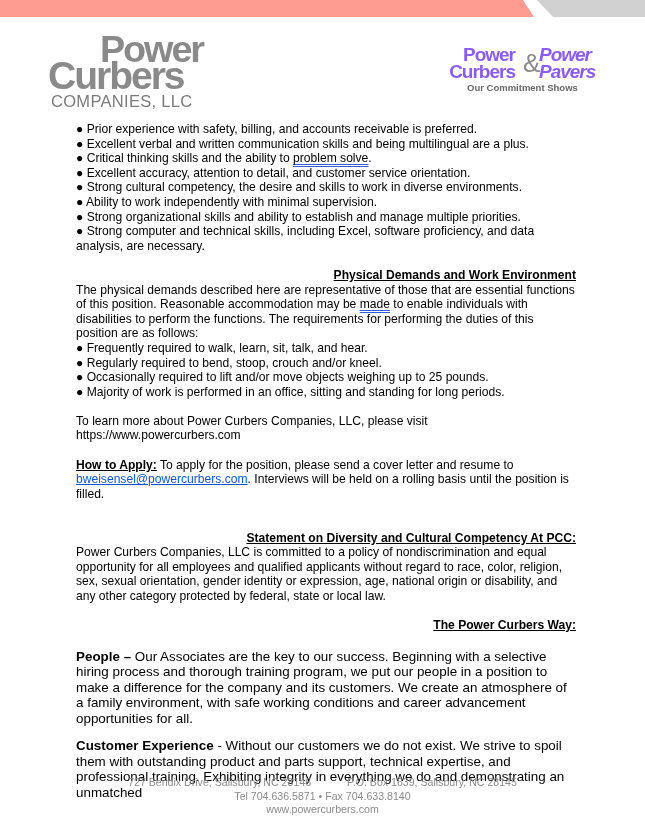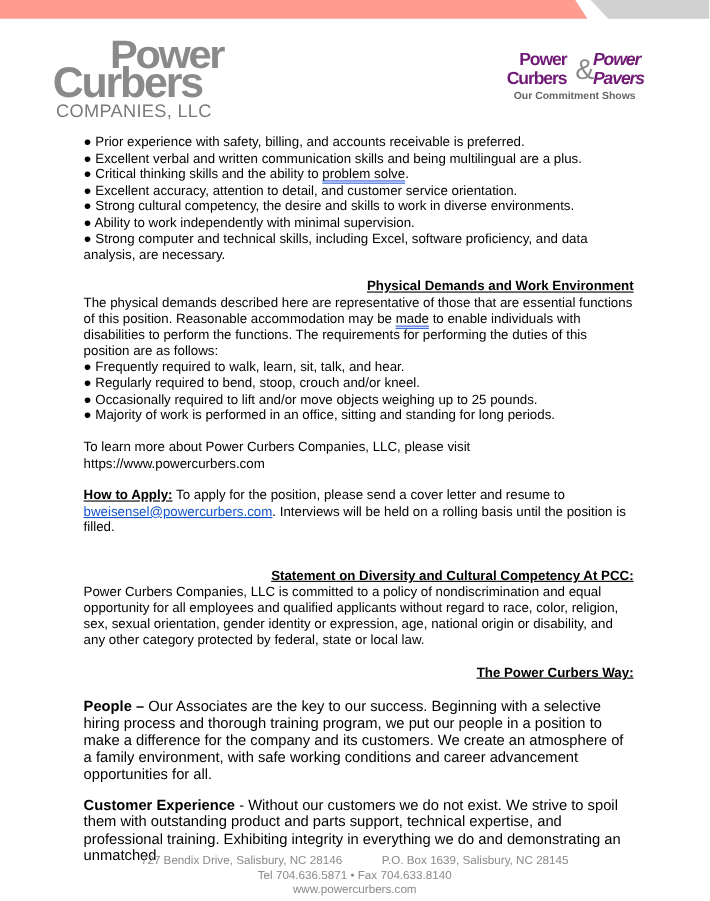--- a/index.html
+++ b/index.html
@@ -8,21 +8,21 @@
   .banner { position: absolute; left: 0; top: 0; width: 645px; height: 18px; }
   .logo-left { position: absolute; left: 48px; top: 34px; width: 165px; height: 76px; }
   .logo-left .pw { position: absolute; left: 52px; top: -2px; font-family: "Liberation Sans", sans-serif;
                    font-weight: bold; font-size: 36px; color: #8a8a8a; letter-spacing: -2px; line-height: 36px;
                    transform: scaleX(1.05); transform-origin: left; }
   .logo-left .cb { position: absolute; left: 0px; top: 24px; font-weight: bold; font-size: 39px; color: #8a8a8a;
                    letter-spacing: -2px; line-height: 36px; }
   .logo-left .co { position: absolute; left: 3px; top: 58px; font-size: 16.5px; color: #7a7a7a; letter-spacing: 0.3px; white-space: nowrap; }
 
   .logo-right { position: absolute; left: 435px; top: 46px; width: 185px; height: 50px; }
-  .logo-right .t1 { position: absolute; left: 0; top: 0; font-weight: bold; font-size: 16px; color: #701a75;
+  .logo-right .t1 { position: absolute; left: 0; top: 0; font-weight: bold; font-size: 19px; color: #8b5cf6;
                     line-height: 17px; letter-spacing: -1px; white-space: nowrap; }
   .logo-right .amp { position: absolute; left: 88px; top: 4px; font-size: 26px; color: #8a8a8a; line-height: 26px; }
   .logo-right .slogan { position: absolute; left: 32px; top: 36px; font-weight: bold; font-size: 9.5px; color: #666; white-space: nowrap; }
 
   .content { position: absolute; left: 76px; top: 122px; width: 500px; font-size: 12.1px; line-height: 14.6px; }
   .content p { margin: 0; }
   .gap { height: 14.6px; }
   .h { font-weight: bold; text-decoration: underline; text-align: right; }
   .sq { text-decoration: underline; text-decoration-color: #2f5ed8; text-decoration-style: double; text-underline-offset: 2px; }
   a.link { color: #1155cc; text-decoration: underline; }
@@ -58,20 +58,21 @@
 </div>
 
 <div class="content">
   <div>
     <p>● Prior experience with safety, billing, and accounts receivable is preferred.</p>
     <p>● Excellent verbal and written communication skills and being multilingual are a plus.</p>
     <p><span>● Critical thinking skills and the ability to </span><span class="sq">problem solve</span><span>.</span></p>
     <p>● Excellent accuracy, attention to detail, and customer service orientation.</p>
     <p>● Strong cultural competency, the desire and skills to work in diverse environments.</p>
     <p>● Ability to work independently with minimal supervision.</p>
+    <p>● Strong organizational skills and ability to establish and manage multiple priorities.</p>
     <p>● Strong computer and technical skills, including Excel, software proficiency, and data analysis, are necessary.</p>
   </div>
   <div class="gap"></div>
 
   <p class="h">Physical Demands and Work Environment</p>
   <p><span>The physical demands described here are representative of those that are essential functions of this position. Reasonable accommodation may be </span><span class="sq">made</span><span> to enable individuals with disabilities to perform the functions. The requirements for performing the duties of this position are as follows:</span></p>
   <p>● Frequently required to walk, learn, sit, talk, and hear.</p>
   <p>● Regularly required to bend, stoop, crouch and/or kneel.</p>
   <p>● Occasionally required to lift and/or move objects weighing up to 25 pounds.</p>
   <p>● Majority of work is performed in an office, sitting and standing for long periods.</p>

